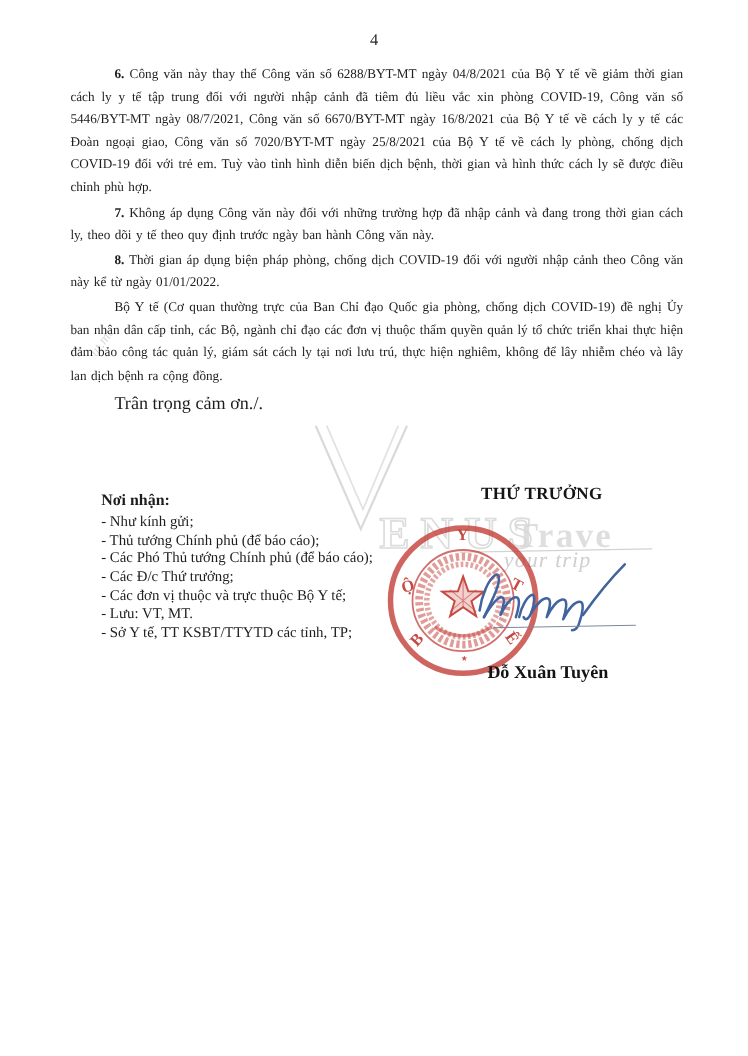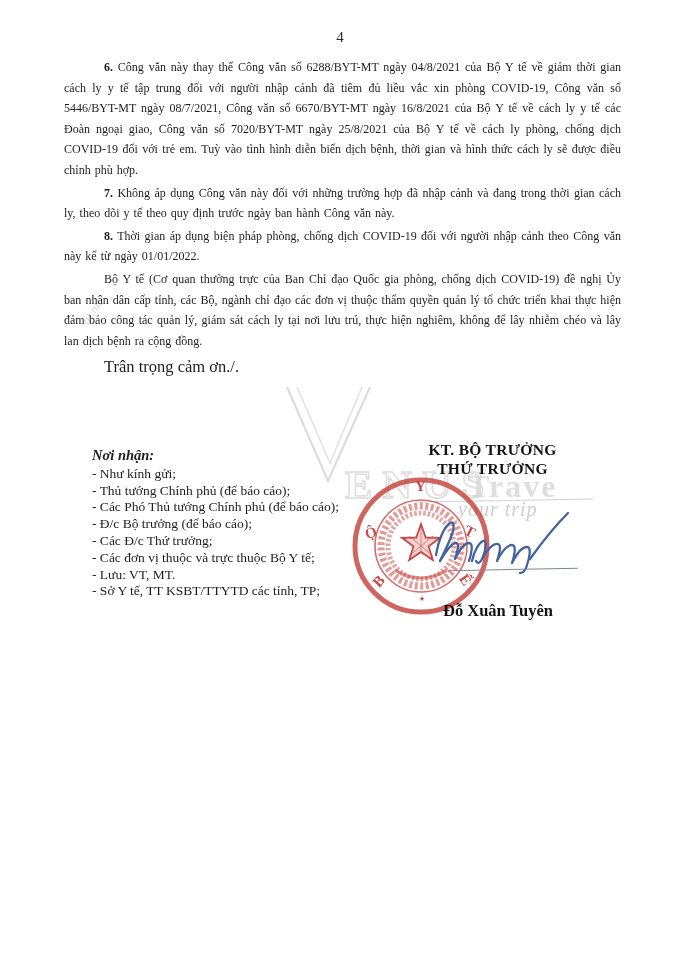--- a/index.html
+++ b/index.html
@@ -22,21 +22,21 @@
   .para b{font-weight:bold;}
   .closing{
     margin-top:5px;text-indent:40px;font-size:16.5px;line-height:21px;font-family:Liberation Serif, serif;
   }
   
   .recipients{
     position:absolute;top:447px;left:92px;width:270px;z-index:1;
     font-size:13.5px;line-height:16.8px;
   }
   .recipients-heading{
-    font-weight:bold;font-style:italic;font-size:14.5px;margin:0 0 2px 0;
+    font-weight:bold;font-size:14.5px;margin:0 0 2px 0;
   }
   .recipients ul{list-style:none;margin:0;padding:0;}
   .recipients li{margin:0;padding:0;}
   
   .sign-titles{
     position:absolute;top:441px;left:385px;width:215px;text-align:center;z-index:3;
     font-weight:bold;font-size:15.5px;line-height:18.5px;color:#141414;letter-spacing:.3px;
   }
   .sign-name{
     position:absolute;top:581px;left:398px;width:200px;text-align:center;z-index:4;
@@ -100,30 +100,28 @@
     <p class="para"><b></b><span>Bộ Y tế (Cơ quan thường trực của Ban Chỉ đạo Quốc gia phòng, chống dịch COVID-19) đề nghị Ủy ban nhân dân cấp tỉnh, các Bộ, ngành chỉ đạo các đơn vị thuộc thẩm quyền quản lý tổ chức triển khai thực hiện đảm bảo công tác quản lý, giám sát cách ly tại nơi lưu trú, thực hiện nghiêm, không để lây nhiễm chéo và lây lan dịch bệnh ra cộng đồng.</span></p>
     <p class="closing">Trân trọng cảm ơn./.</p>
   </div>
 
   <div class="recipients">
     <p class="recipients-heading">Nơi nhận:</p>
     <ul>
       <li>- Như kính gửi;</li>
       <li>- Thủ tướng Chính phủ (để báo cáo);</li>
       <li>- Các Phó Thủ tướng Chính phủ (để báo cáo);</li>
-      <li>- Đ/c Bộ trưởng (để báo cáo);</li>
       <li>- Các Đ/c Thứ trưởng;</li>
       <li>- Các đơn vị thuộc và trực thuộc Bộ Y tế;</li>
       <li>- Lưu: VT, MT.</li>
       <li>- Sở Y tế, TT KSBT/TTYTD các tỉnh, TP;</li>
     </ul>
   </div>
 
   <div class="sign-titles">
-    <div>KT. BỘ TRƯỞNG</div>
     <div>THỨ TRƯỞNG</div>
   </div>
 
   <svg class="seal" width="144" height="144" viewBox="0 0 144 144">
     <g stroke="#c23b34" fill="none">
       <circle cx="72" cy="72" r="66" stroke-width="5" opacity="0.85"></circle>
       <circle cx="72" cy="72" r="46" stroke-width="1.6" opacity="0.8"></circle>
 
       <circle cx="72" cy="72" r="40" stroke-width="7" stroke-dasharray="3 2.5" opacity="0.55"></circle>
       <circle cx="72" cy="72" r="33" stroke-width="5" stroke-dasharray="2.5 2" opacity="0.5"></circle>

